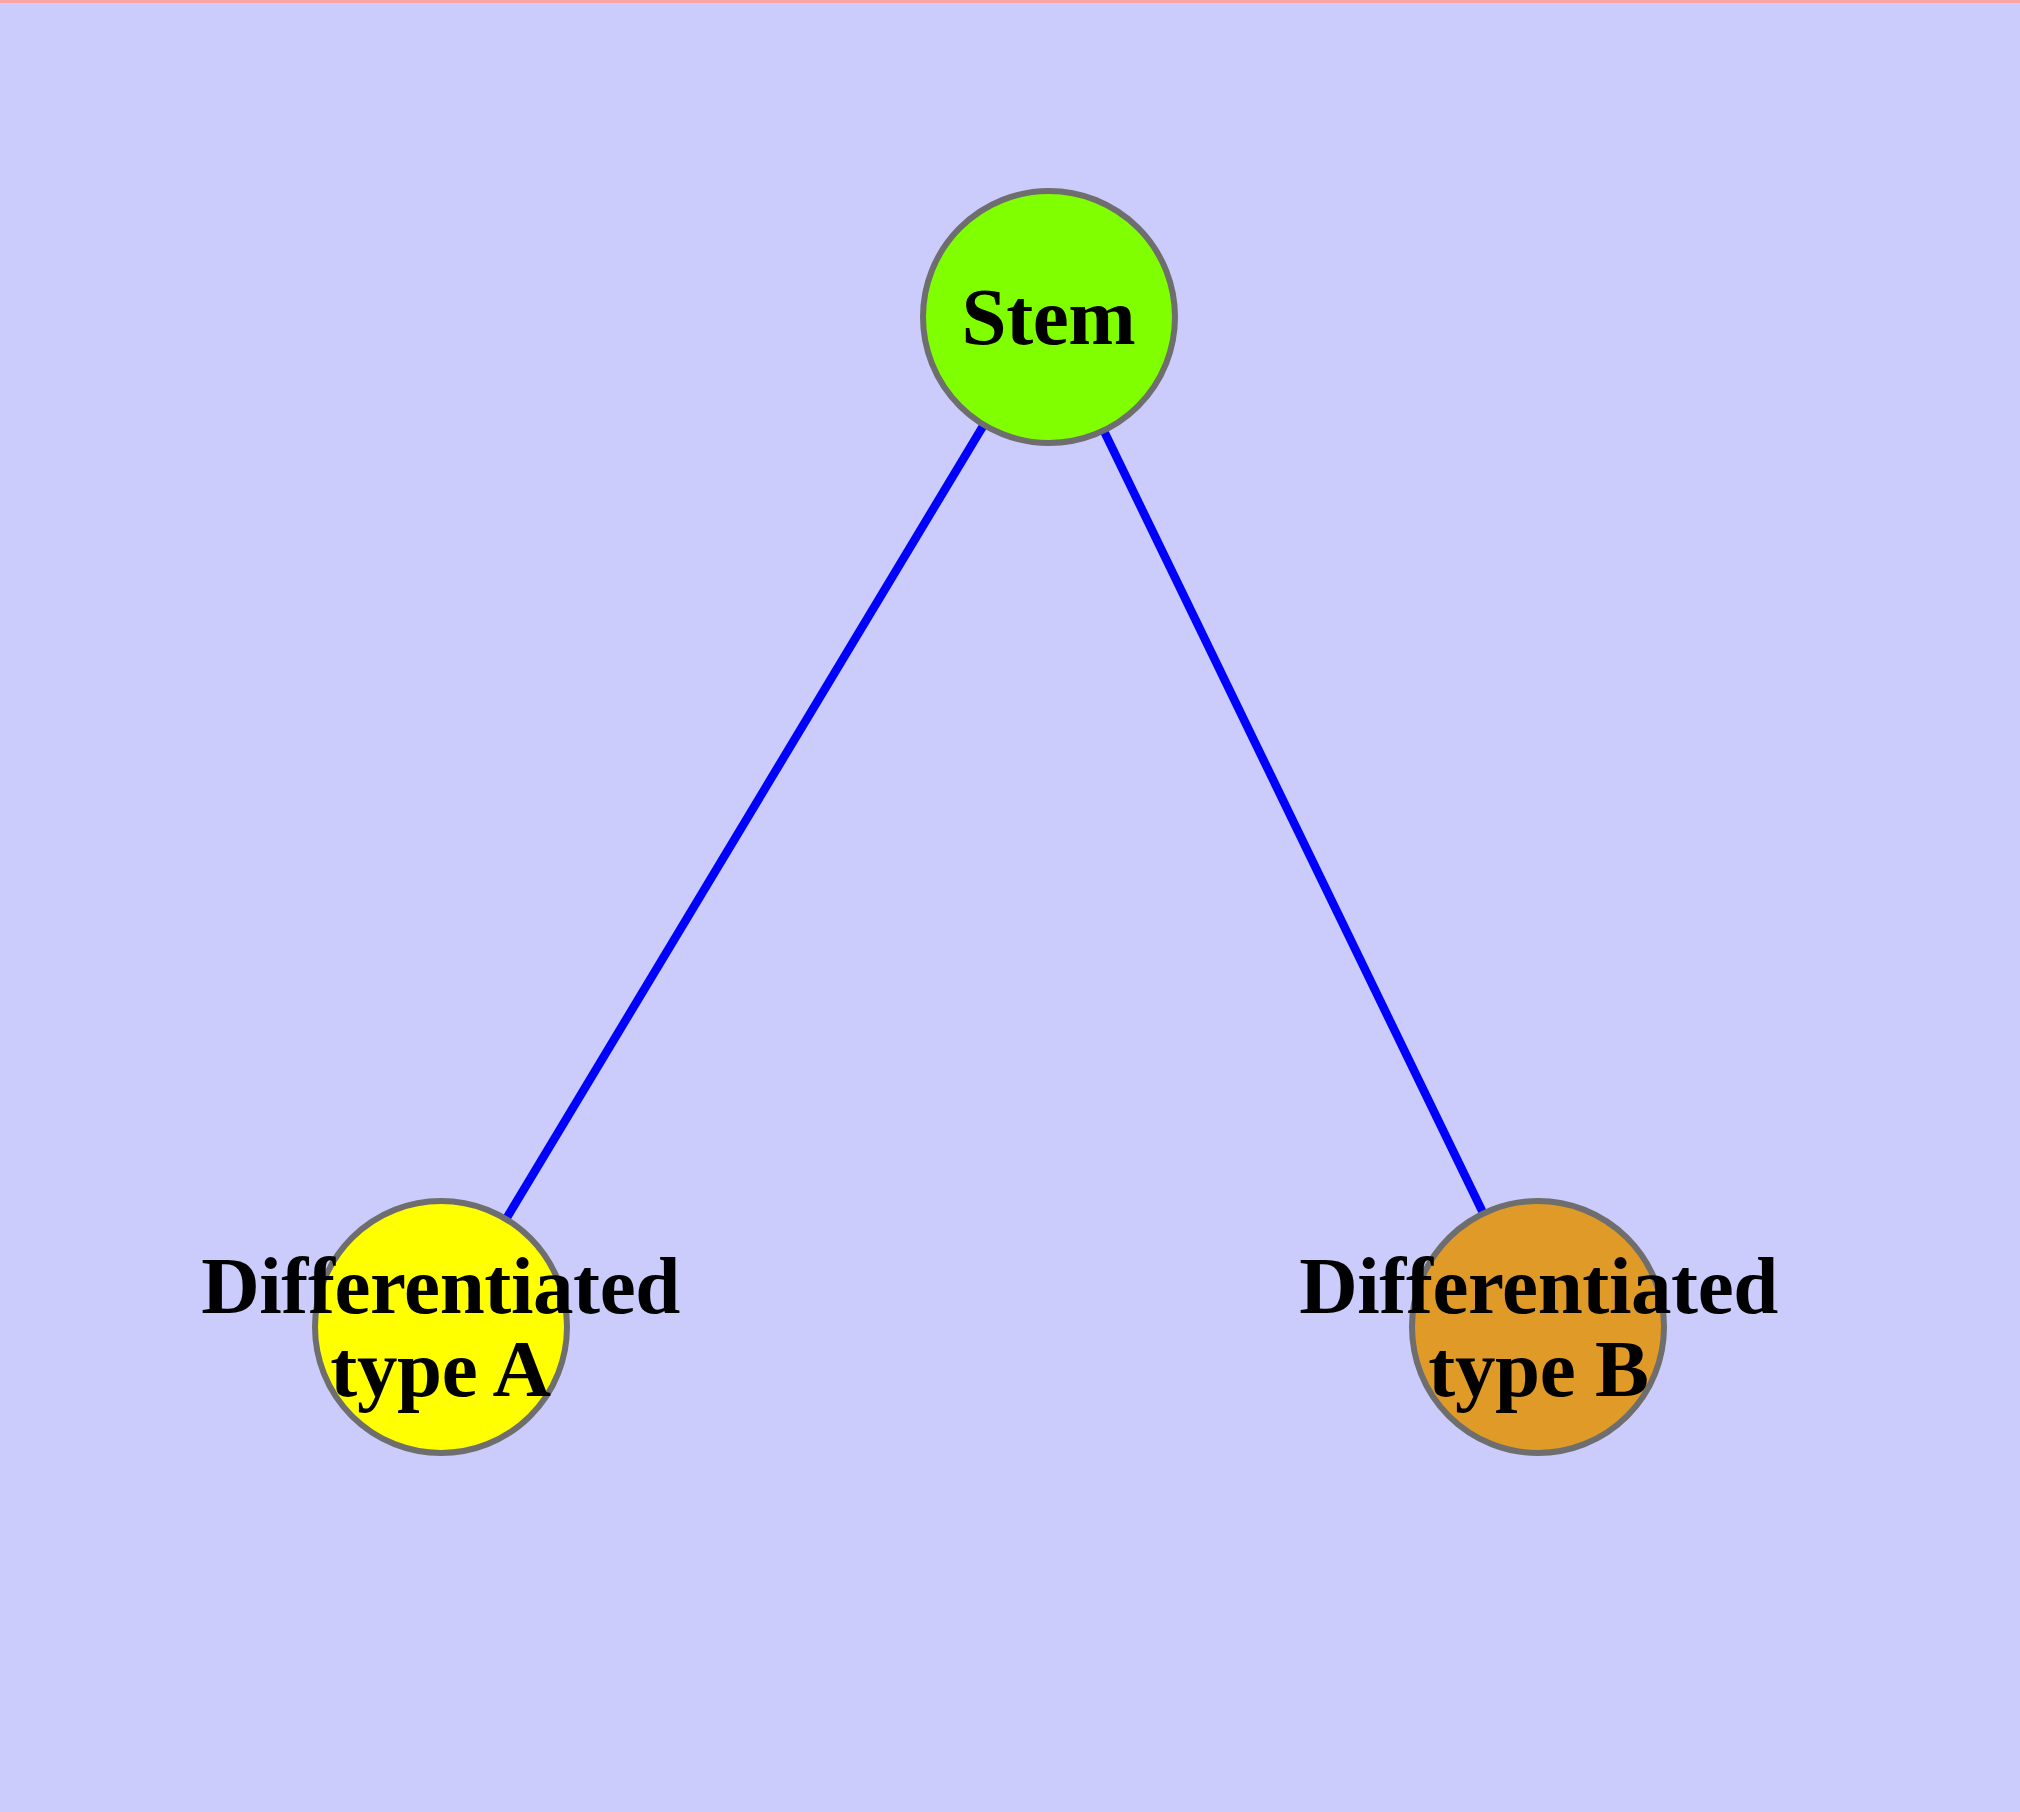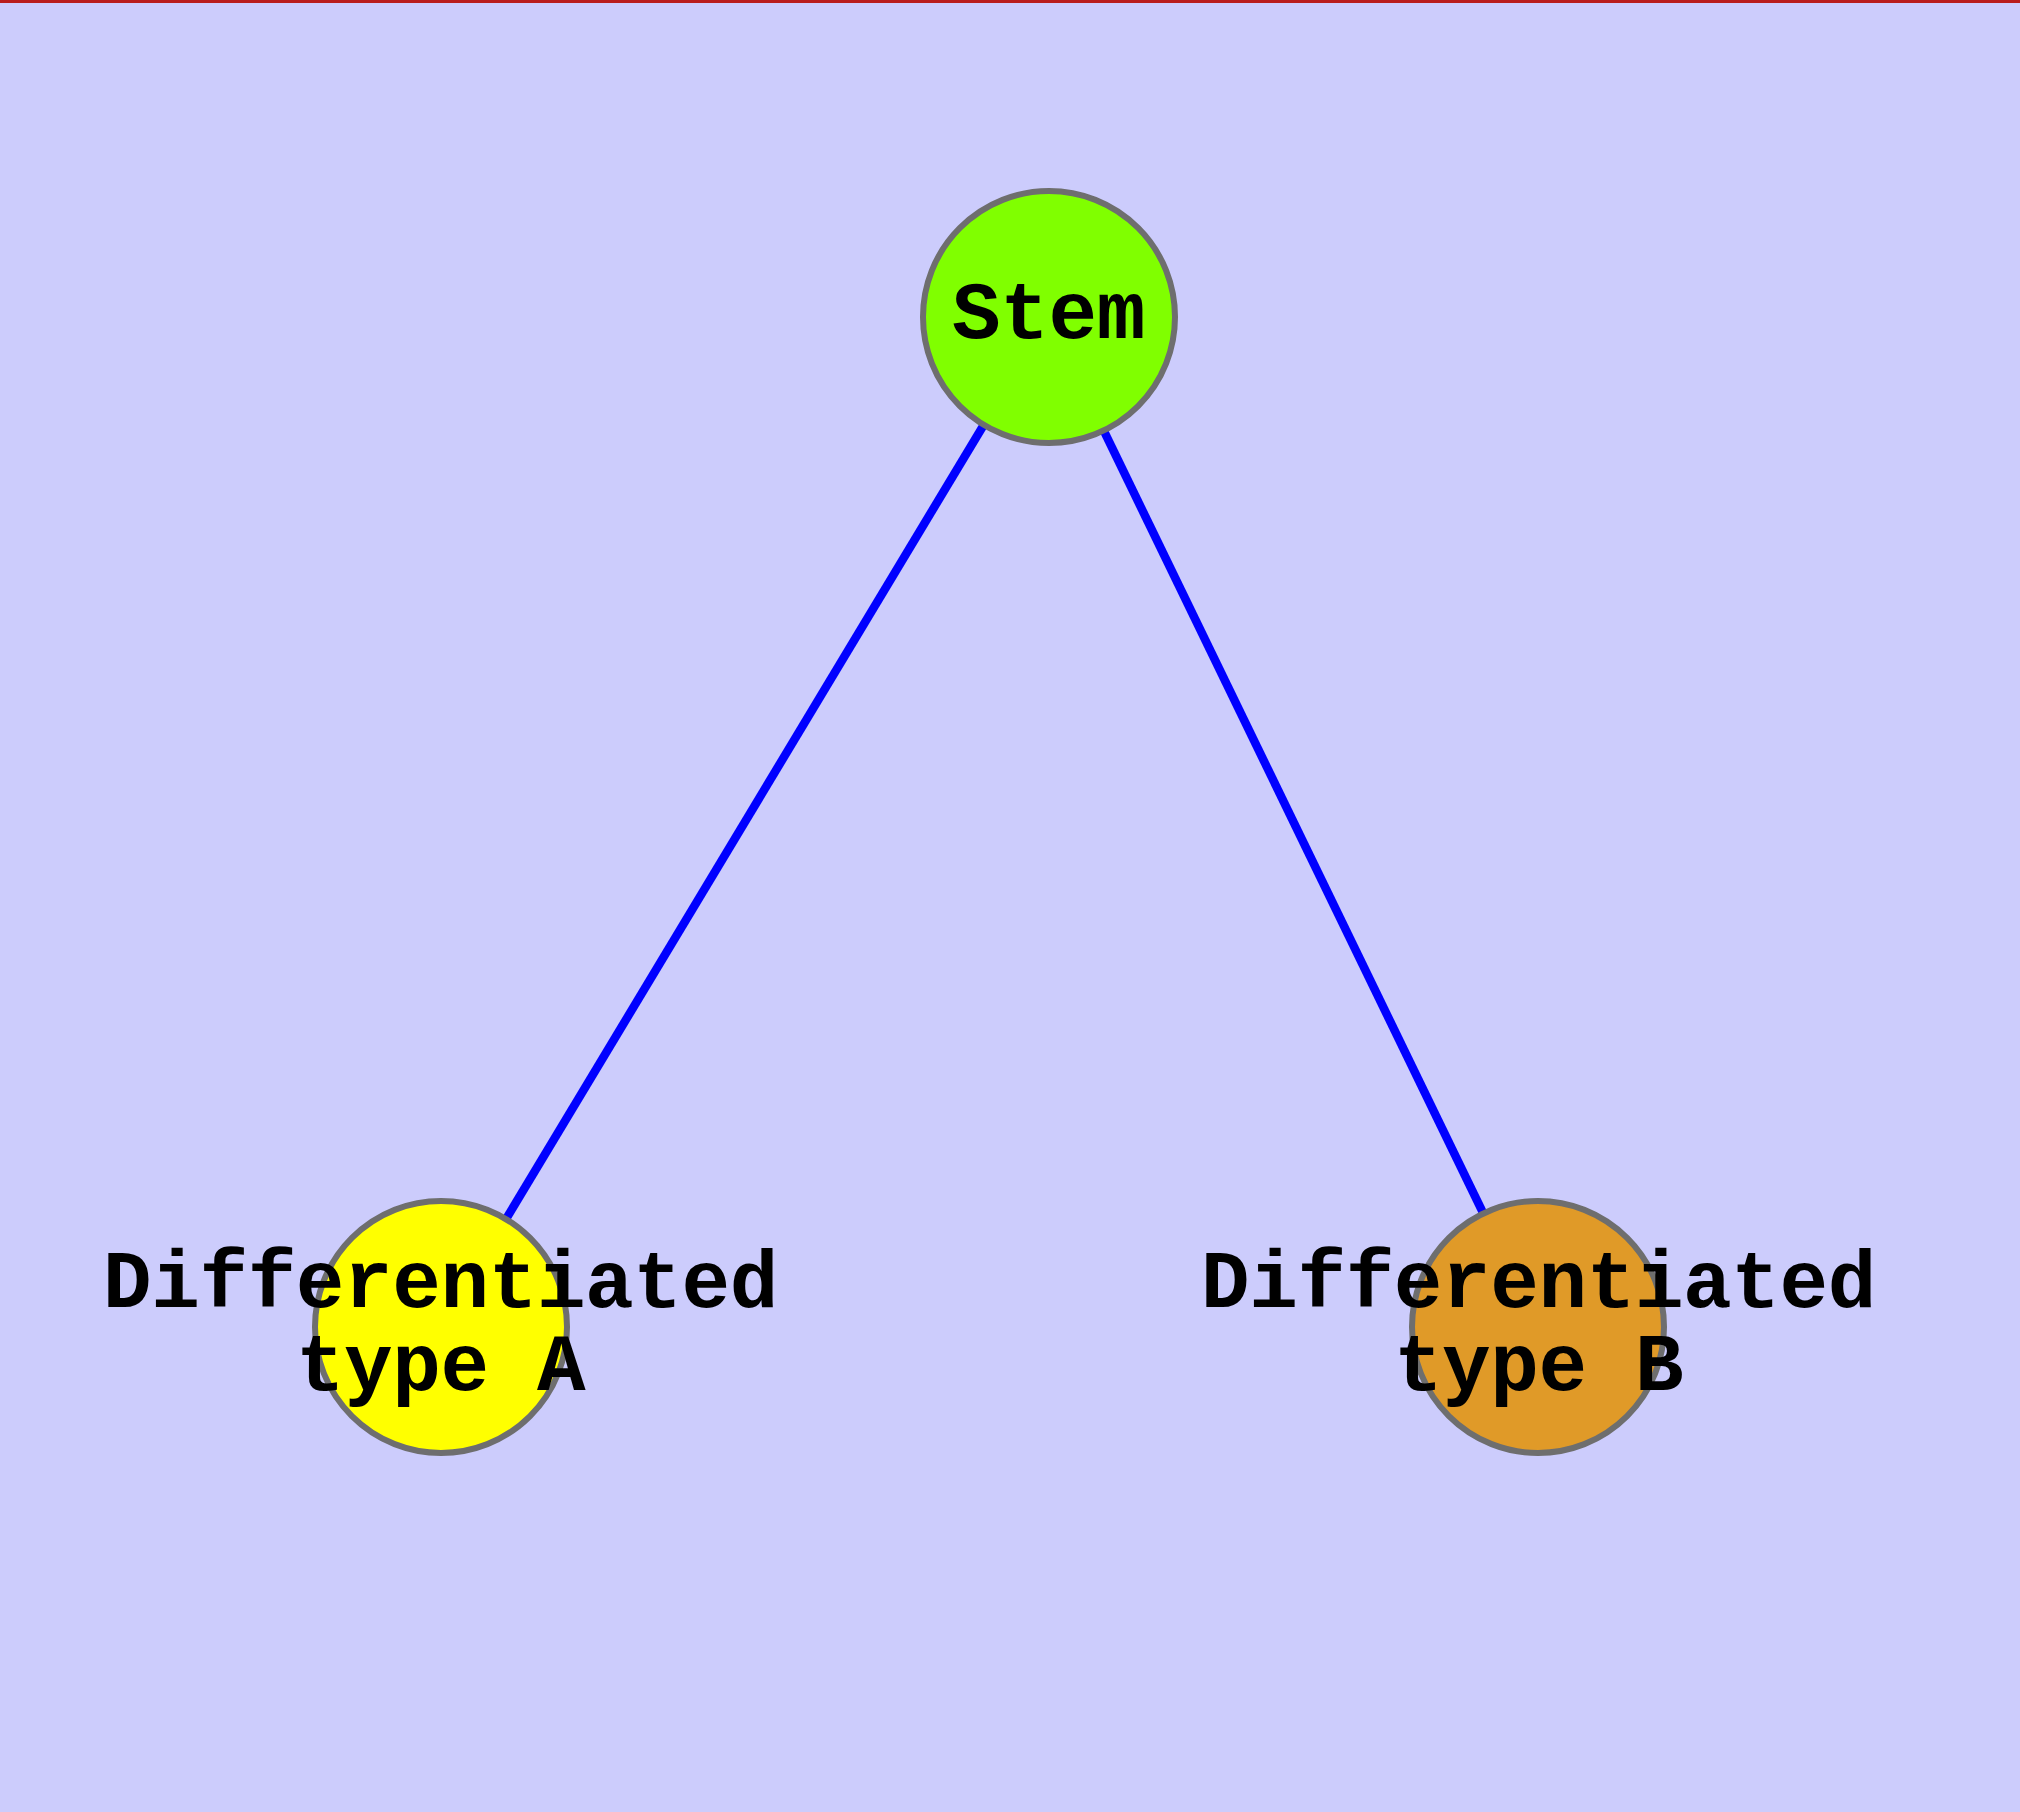--- a/index.html
+++ b/index.html
@@ -5,22 +5,22 @@
   html, body {
     margin: 0;
     padding: 0;
     background: #ffffff;
   }
   #canvas {
     position: relative;
     width: 2021px;
     height: 1812px;
     overflow: hidden;
-    background: #b91c1c;
-    font-family: Liberation Mono, monospace;
+    background: #fca5a5;
+    font-family: Liberation Serif, serif;
   }
   #graph-background {
     position: absolute;
     left: 0;
     top: 2.5px;
     width: 2021px;
     height: 1810px;
     background: #ccccfc;
   }
   #edge-layer {

